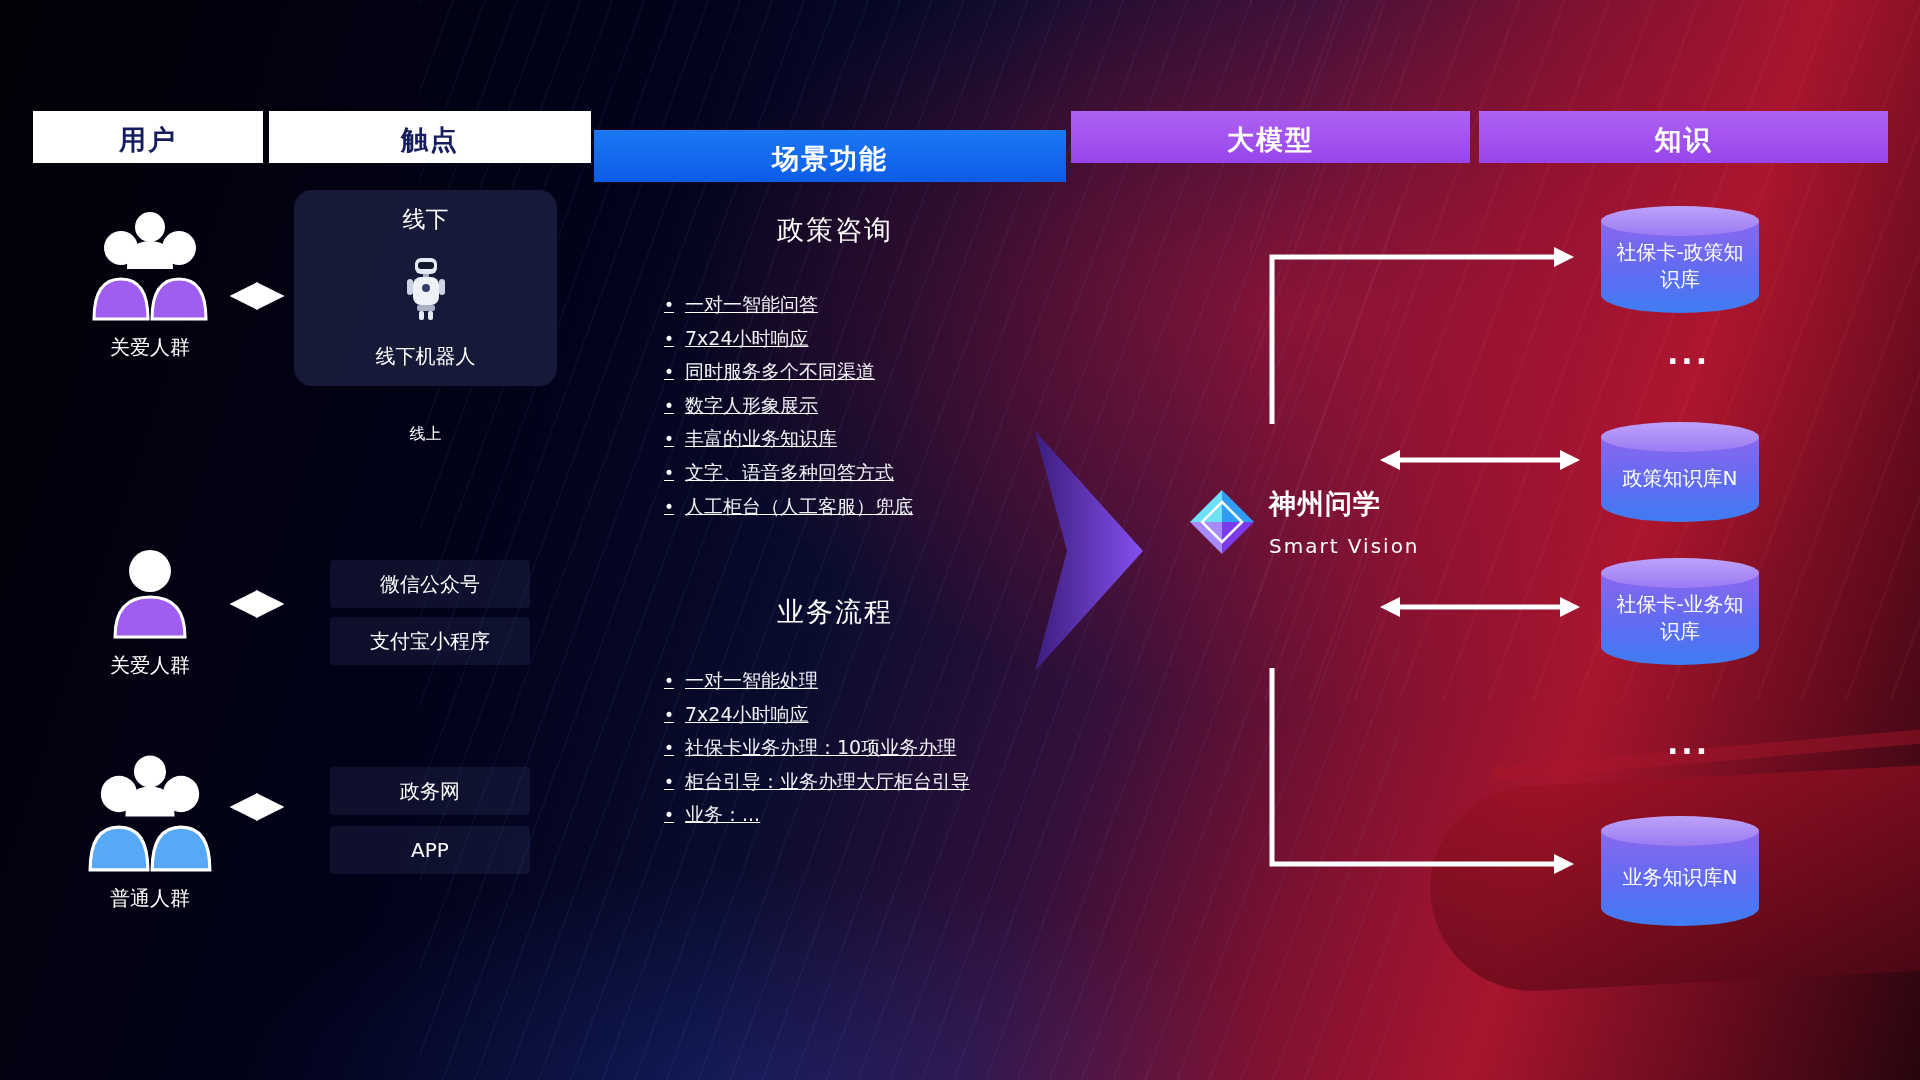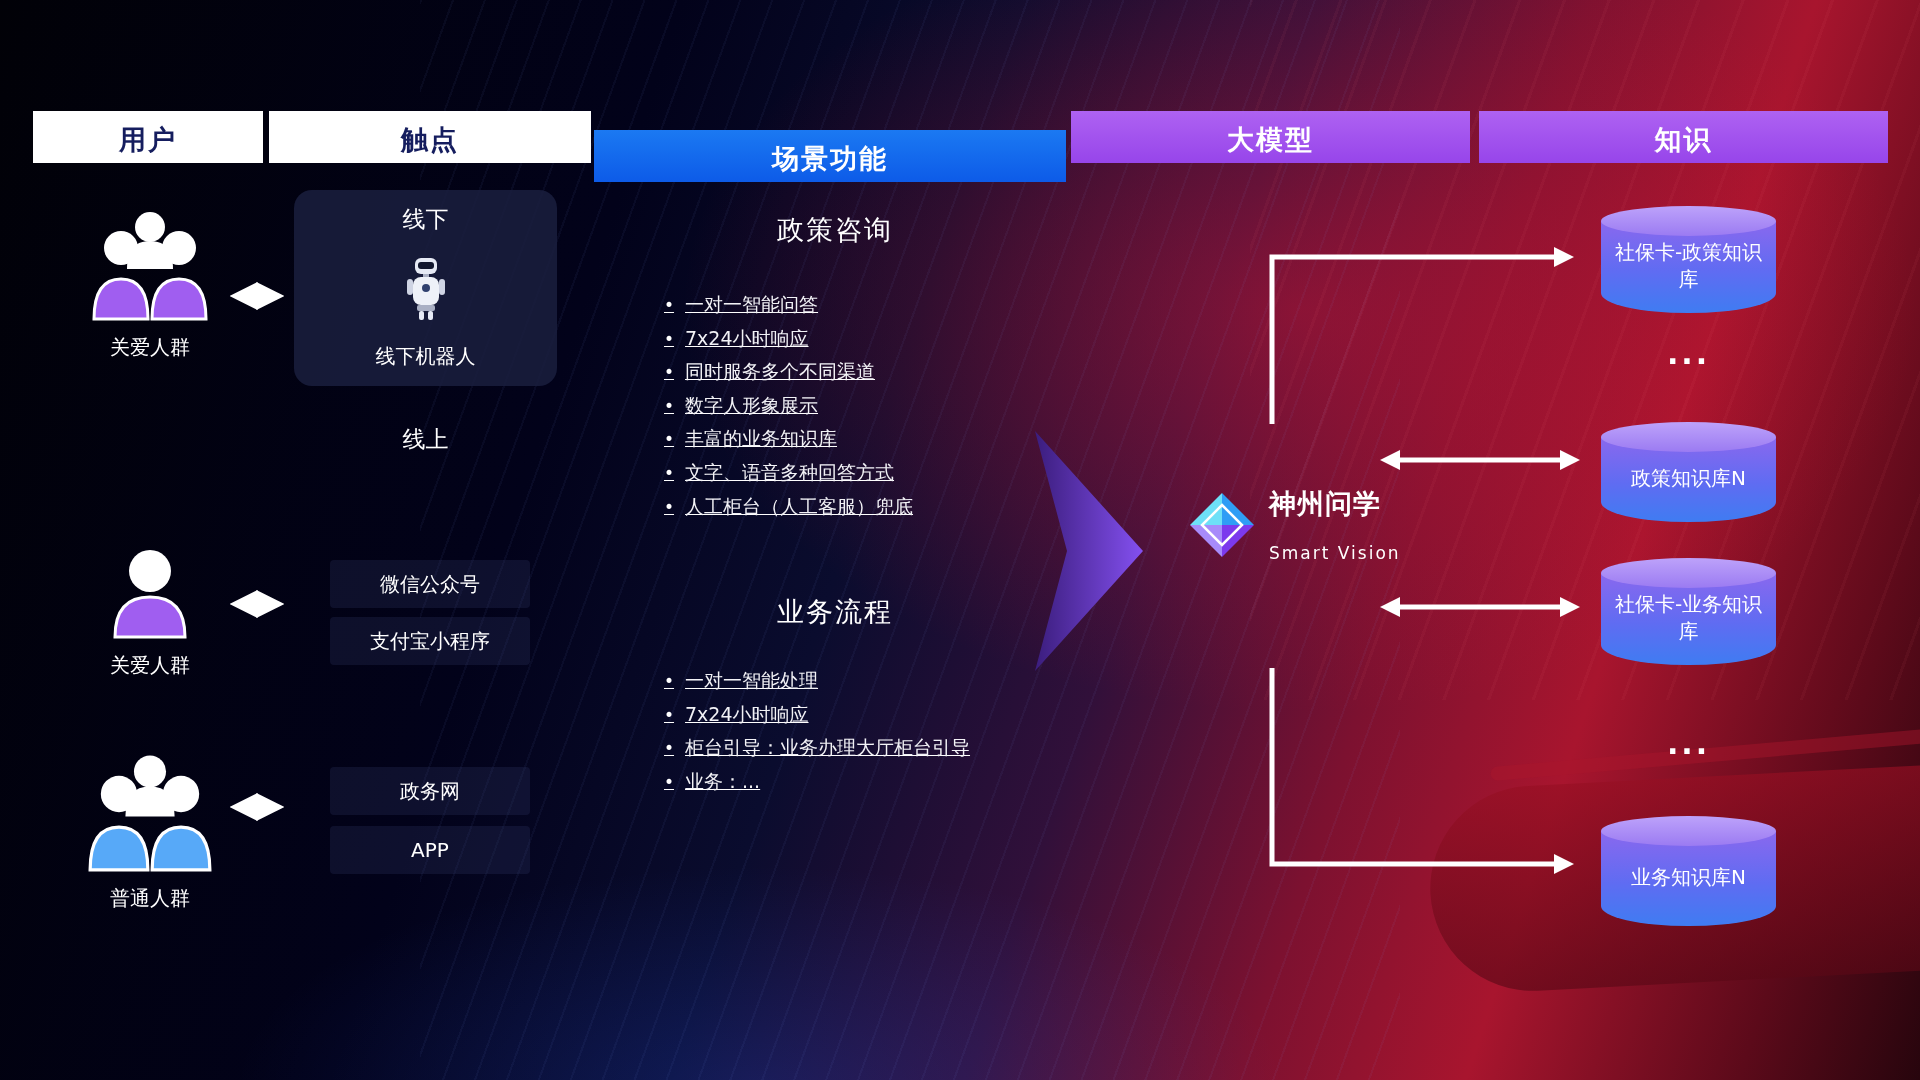--- a/index.html
+++ b/index.html
@@ -38,44 +38,44 @@
   .u2{left:95px;top:545px;width:110px;}
   .u3{left:68px;top:748px;width:164px;}
   .user-label{margin-top:13px;font-size:20px;color:#fff;}
 
   
   .offline-box{position:absolute;left:294px;top:190px;width:263px;height:196px;border-radius:18px;
     background:rgba(26,30,62,0.85);display:flex;flex-direction:column;align-items:center;
     justify-content:space-between;padding:14px 16px 16px;box-sizing:border-box;}
   .offline-title{font-size:23px;color:#fff;}
   .robot-label{font-size:20px;color:#fff;}
-  .online-title{position:absolute;left:294px;top:424px;width:263px;text-align:center;font-size:23px;color:#fff;}
+  .online-title{position:absolute;left:294px;top:424px;width:263px;text-align:center;font-size:16px;color:#fff;}
   .titem{position:absolute;left:330px;width:200px;height:48px;line-height:48px;text-align:center;
     font-size:20px;color:#fff;background:rgba(60,70,120,0.22);border-radius:4px;}
   .t1{top:560px;} .t2{top:617px;} .t3{top:767px;} .t4{top:826px;}
 
   
   .sc-title{position:absolute;left:600px;width:470px;text-align:center;font-size:27px;color:#fff;letter-spacing:2px;}
   .sc1{top:212px;} .sc2{top:594px;}
   .bullets{position:absolute;left:664px;margin:0;padding:0;list-style:none;text-decoration:underline;}
   .b1{top:288px;} .b2{top:664px;}
   .bullets li{font-size:19px;line-height:32.6px;color:#f2f2f6;white-space:nowrap;}
   .bullets li::before{content:"•";margin-right:11px;font-size:17px;color:#fff;}
 
   
   .flow-arrow{position:absolute;left:1035px;top:431px;}
 
   
   .logo{position:absolute;left:1188px;top:486px;display:flex;align-items:center;gap:13px;}
   .logo-text{display:flex;flex-direction:column;}
   .logo-name{font-size:27px;font-weight:bold;color:#fff;letter-spacing:1px;}
-  .logo-sub{font-size:17px;color:#fff;letter-spacing:2px;margin-top:21px;}
-
-  
-  .cyl{position:absolute;left:1601px;width:175px;}
+  .logo-sub{font-size:20px;color:#fff;letter-spacing:2px;margin-top:12px;}
+
+  
+  .cyl{position:absolute;left:1601px;width:158px;}
   .c1{top:206px;height:107px;} .c2{top:422px;height:100px;}
   .c3{top:558px;height:107px;} .c4{top:816px;height:110px;}
   .cyl-top{position:absolute;top:0;left:0;width:100%;height:30px;border-radius:50%;
     background:linear-gradient(180deg,#bda2fa,#9b7bf2);z-index:2;}
   .cyl-body{position:absolute;top:15px;left:0;width:100%;bottom:0;
     background:linear-gradient(180deg,#8a68ee 0%,#5f6cf2 55%,#3f7cf2 100%);
     border-radius:0 0 87px 87px / 0 0 20px 20px;}
   .cyl-label{position:absolute;z-index:3;top:12px;bottom:0;left:0;right:0;
     display:flex;align-items:center;justify-content:center;text-align:center;
     color:#fff;font-size:20px;line-height:27px;padding:0 8px;}
@@ -166,20 +166,21 @@
     <li>数字人形象展示</li>
     <li>丰富的业务知识库</li>
     <li>文字、语音多种回答方式</li>
     <li>人工柜台（人工客服）兜底</li>
   </ul>
 
   <div class="sc-title sc2">业务流程</div>
   <ul class="bullets b2">
     <li>一对一智能处理</li>
     <li>7x24小时响应</li>
+    <li>社保卡业务办理：10项业务办理</li>
     <li>柜台引导：业务办理大厅柜台引导</li>
     <li>业务：...</li>
   </ul>
 
   <svg class="flow-arrow" width="108" height="240" viewBox="0 0 108 240">
     <defs>
       <linearGradient id="agrad" x1="0" y1="0" x2="1" y2="0">
         <stop offset="0" stop-color="#3b1d7d"></stop>
         <stop offset="1" stop-color="#8450f0"></stop>
       </linearGradient>

